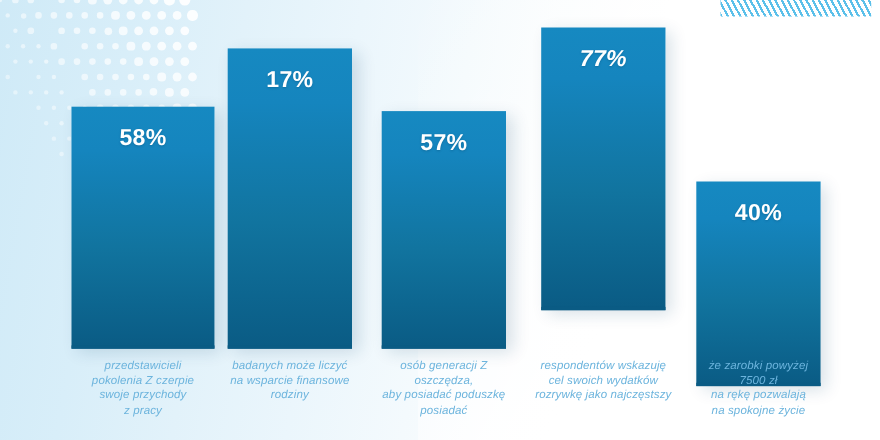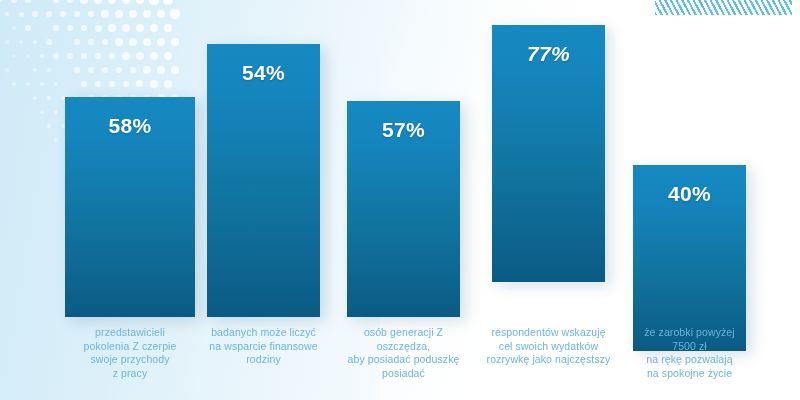--- a/index.html
+++ b/index.html
@@ -123,20 +123,21 @@
   .caption {
     position: absolute;
     left: -14px;
     right: -14px;
     top: 326px;
     text-align: center;
     color: #6cb4dd;
     font-size: 10.5px;
     line-height: 13.5px;
     letter-spacing: 0.1px;
+    font-style: italic;
   }
   .caption .ln { display: block; white-space: nowrap; }
 </style>
 </head>
 <body>
 
 <div id="infographic">
 
   <div class="bg-wedge"></div>
 
@@ -270,21 +271,21 @@
         </div>
         <div class="caption">
           <span class="ln">przedstawicieli</span>
           <span class="ln">pokolenia Z czerpie</span>
           <span class="ln">swoje przychody</span>
           <span class="ln">z pracy</span>
         </div>
       </div>
       <div class="col" style="left: 207px; width: 113px;">
         <div class="bar" style="top: 44px; height: 273px;">
-          <div class="bar-value">54%</div>
+          <div class="bar-value">17%</div>
         </div>
         <div class="caption">
           <span class="ln">badanych może liczyć</span>
           <span class="ln">na wsparcie finansowe</span>
           <span class="ln">rodziny</span>
         </div>
       </div>
       <div class="col" style="left: 347px; width: 113px;">
         <div class="bar" style="top: 101px; height: 216px;">
           <div class="bar-value">57%</div>

